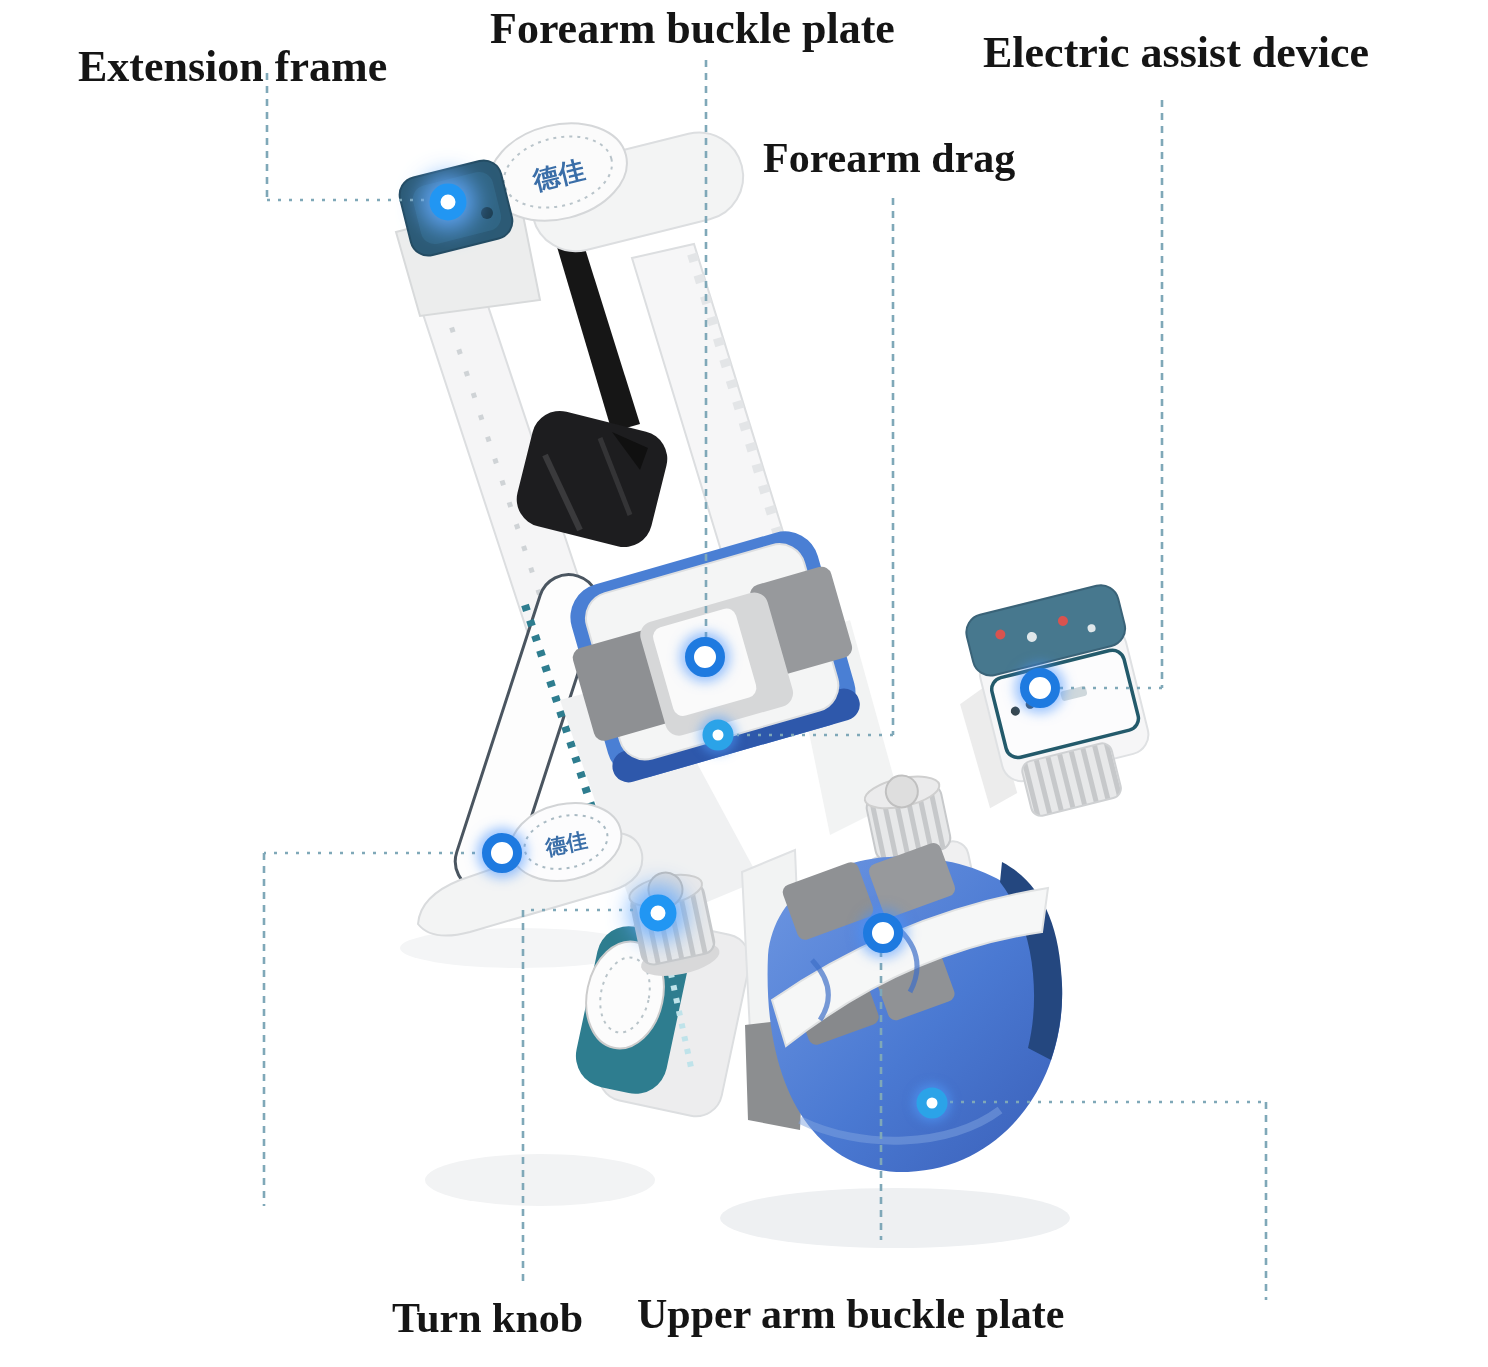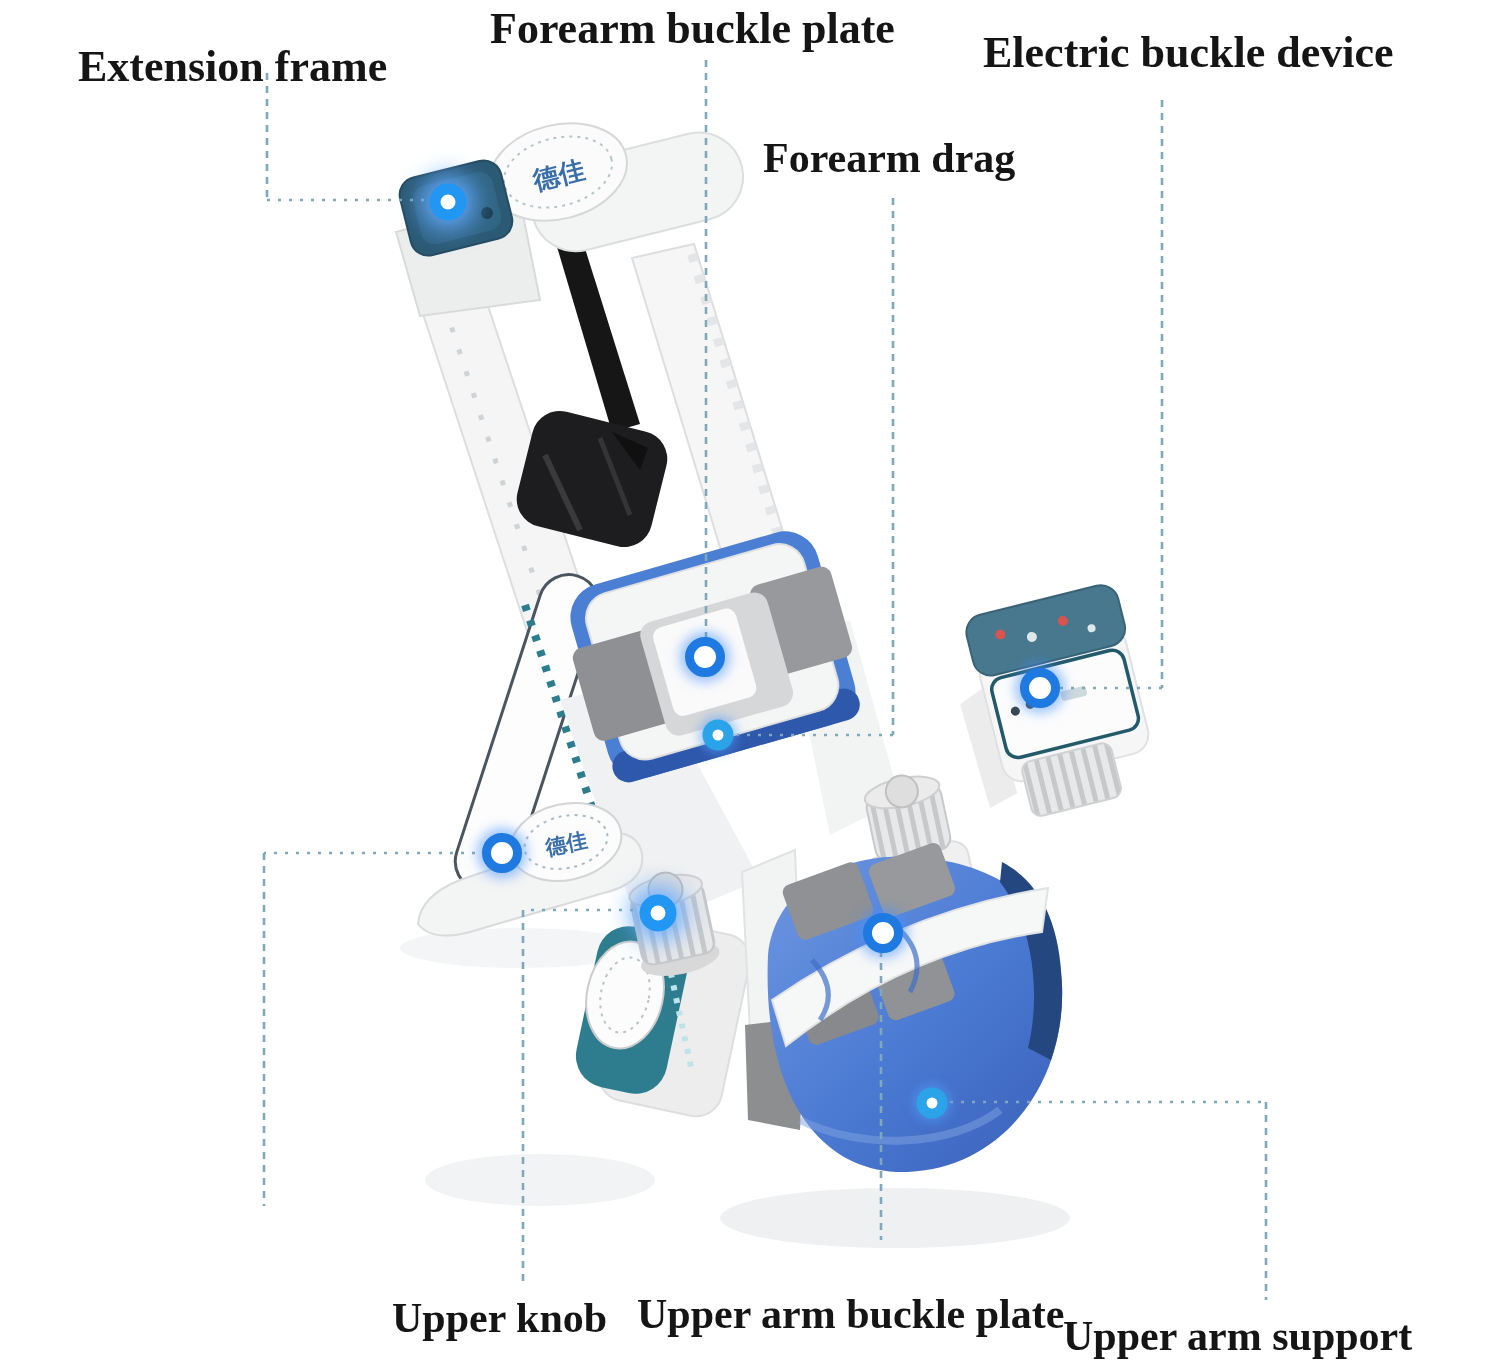--- a/index.html
+++ b/index.html
@@ -183,19 +183,18 @@
   <div class="dot ring" style="left:705px;top:657px;"></div>
   <div class="dot ring" style="left:1040px;top:688px;"></div>
   <div class="dot small" style="left:718px;top:735px;"></div>
   <div class="dot ring" style="left:502px;top:853px;"></div>
   <div class="dot glow" style="left:658px;top:913px;"></div>
   <div class="dot ring" style="left:883px;top:933px;"></div>
   <div class="dot small" style="left:932px;top:1103px;"></div>
 
   <div class="part-label" style="left:78px;top:6px;margin-top:38px;">Extension frame</div>
   <div class="part-label" style="left:490px;top:6px;">Forearm buckle plate</div>
-  <div class="part-label" style="left:983px;top:30px;">Electric buckle device</div>
+  <div class="part-label" style="left:983px;top:30px;">Electric assist device</div>
   <div class="part-label big" style="left:763px;top:136px;">Forearm drag</div>
-  <div class="part-label big" style="left:392px;top:1296px;">Upper knob</div>
+  <div class="part-label big" style="left:392px;top:1296px;">Turn knob</div>
   <div class="part-label big" style="left:637px;top:1244px;margin-top:48px;">Upper arm buckle plate</div>
-  <div class="part-label big" style="left:1063px;top:1314px;">Upper arm support</div>
 
 </div>
 
 </body></html>

